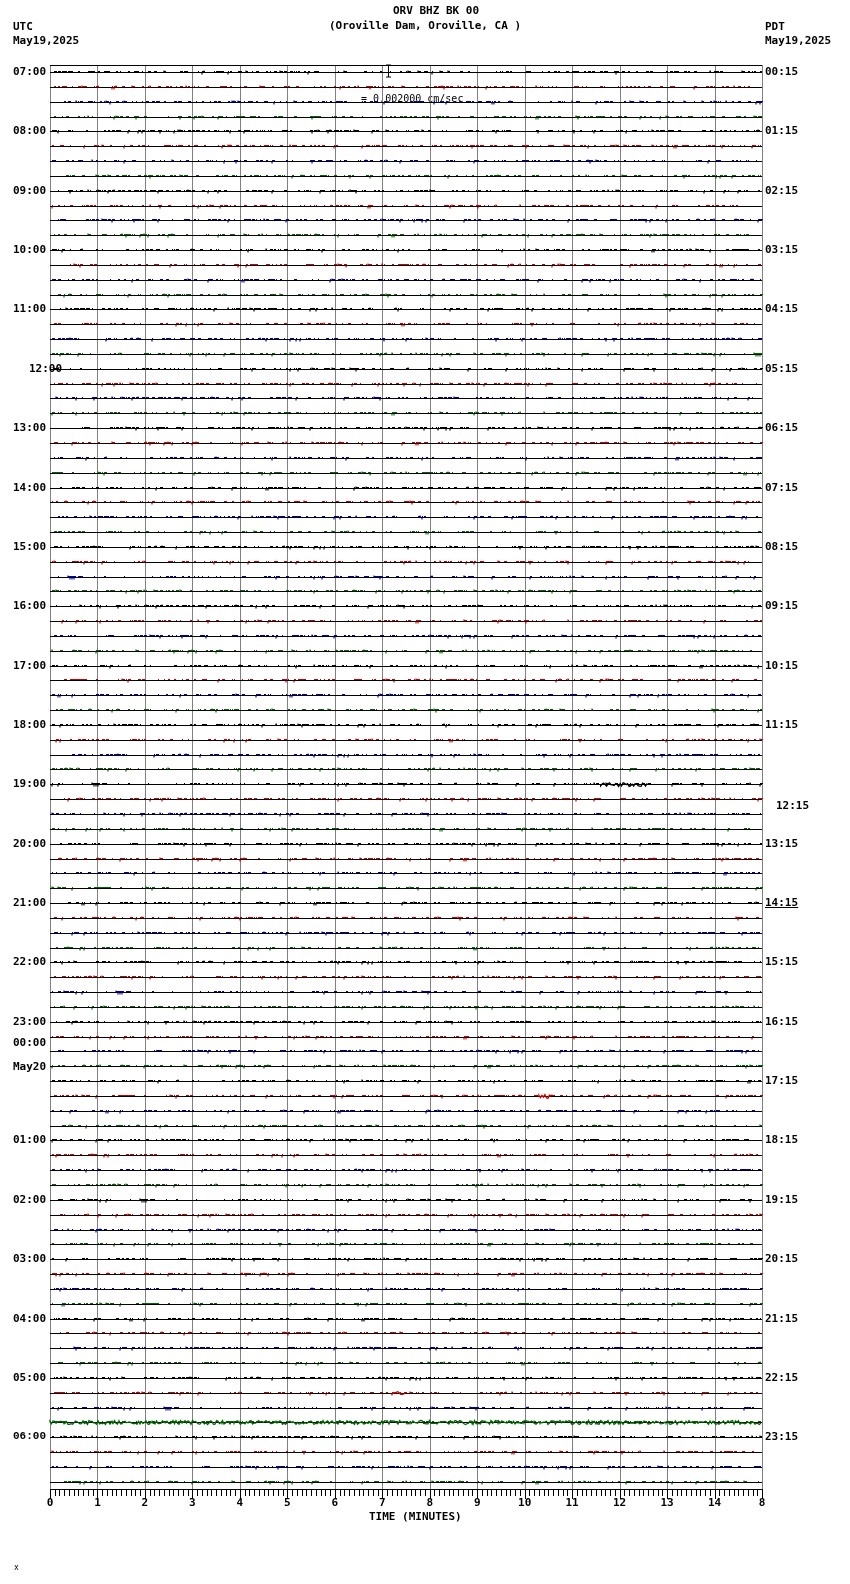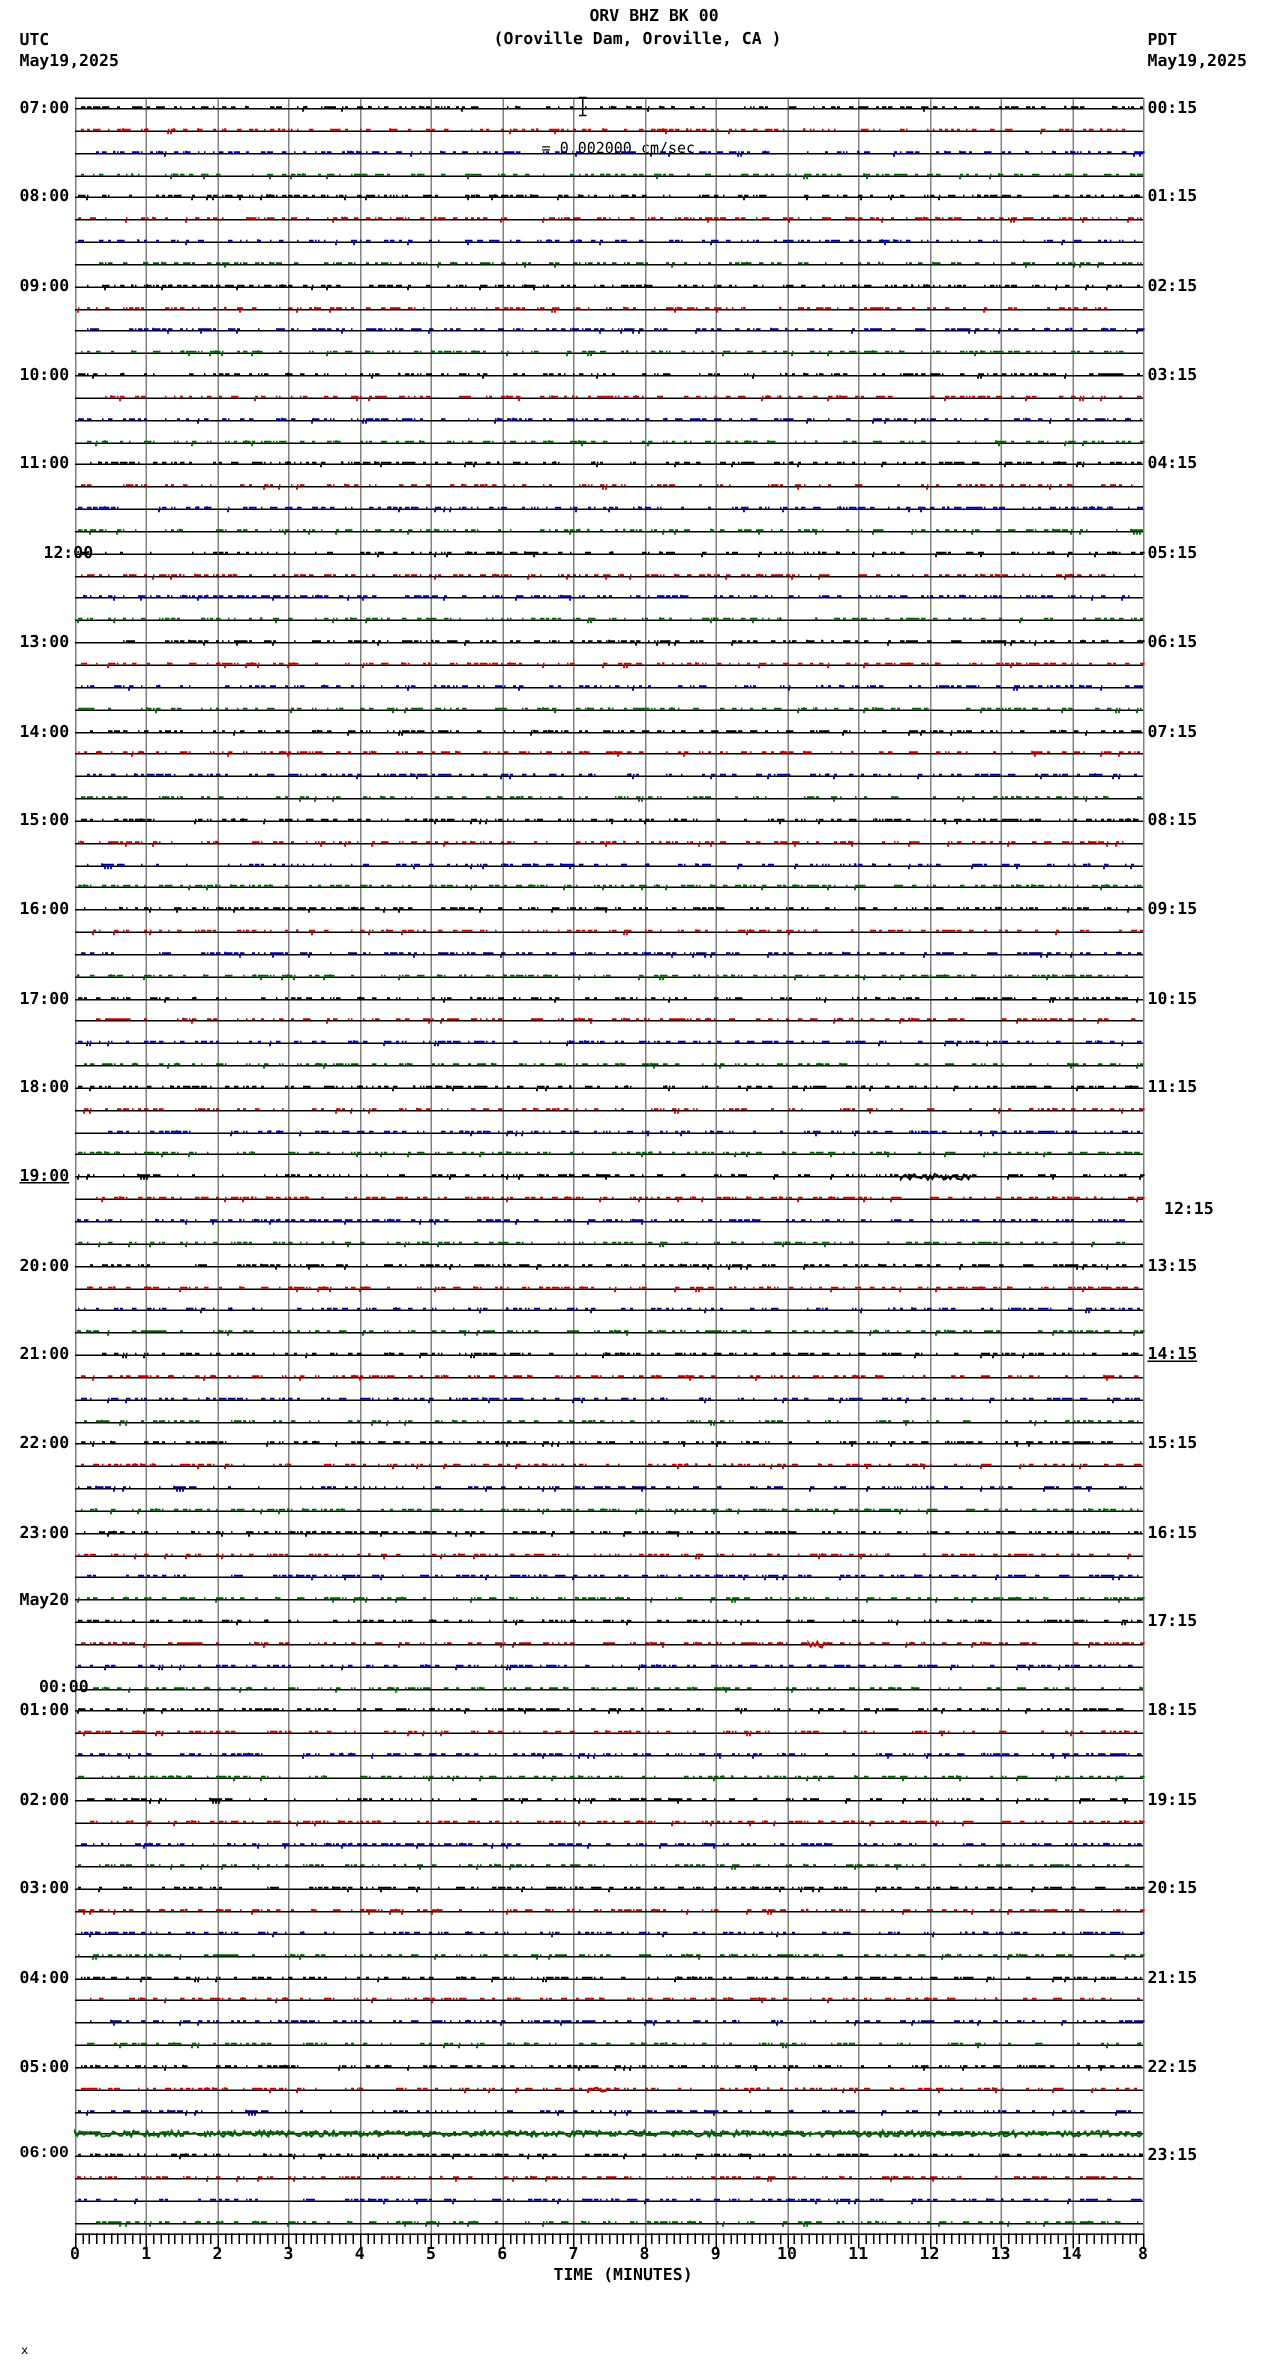--- a/index.html
+++ b/index.html
@@ -420,26 +420,26 @@
     <div class="tlabel" style="top: 183.72px; left: 13px;">09:00</div>
     <div class="tlabel" style="top: 243.08px; left: 13px;">10:00</div>
     <div class="tlabel" style="top: 302.44px; left: 13px;">11:00</div>
     <div class="tlabel" style="top: 361.8px; left: 13px; margin-left: 16px;">12:00</div>
     <div class="tlabel" style="top: 421.16px; left: 13px;">13:00</div>
     <div class="tlabel" style="top: 480.52px; left: 13px;">14:00</div>
     <div class="tlabel" style="top: 539.88px; left: 13px;">15:00</div>
     <div class="tlabel" style="top: 599.24px; left: 13px;">16:00</div>
     <div class="tlabel" style="top: 658.6px; left: 13px;">17:00</div>
     <div class="tlabel" style="top: 717.96px; left: 13px;">18:00</div>
-    <div class="tlabel" style="top: 777.32px; left: 13px; text-decoration: underline;">19:00</div>
+    <div class="tlabel" style="top: 777.32px; left: 13px;">19:00</div>
     <div class="tlabel" style="top: 836.68px; left: 13px;">20:00</div>
     <div class="tlabel" style="top: 896.04px; left: 13px;">21:00</div>
     <div class="tlabel" style="top: 955.4px; left: 13px;">22:00</div>
     <div class="tlabel" style="top: 1014.76px; left: 13px;">23:00</div>
-    <div class="tlabel" style="top: 1118px; left: 13px; margin-left: 13px;">00:00</div>
+    <div class="tlabel" style="top: 1036px; left: 13px;">00:00</div>
     <div class="tlabel" style="top: 1133.48px; left: 13px;">01:00</div>
     <div class="tlabel" style="top: 1192.84px; left: 13px; text-align: right;">02:00</div>
     <div class="tlabel" style="top: 1252.2px; left: 13px;">03:00</div>
     <div class="tlabel" style="top: 1311.56px; left: 13px;">04:00</div>
     <div class="tlabel" style="top: 1370.92px; left: 13px;">05:00</div>
     <div class="tlabel" style="top: 1430.28px; left: 13px; font-family: Liberation Mono, monospace;">06:00</div>
     <div class="tlabel" style="top: 1060.12px; left: 13px;">May20</div>
     <div class="tlabel" style="top: 65px; left: 765px;">00:15</div>
     <div class="tlabel" style="top: 124.36px; left: 765px;">01:15</div>
     <div class="tlabel" style="top: 183.72px; left: 765px;">02:15</div>

